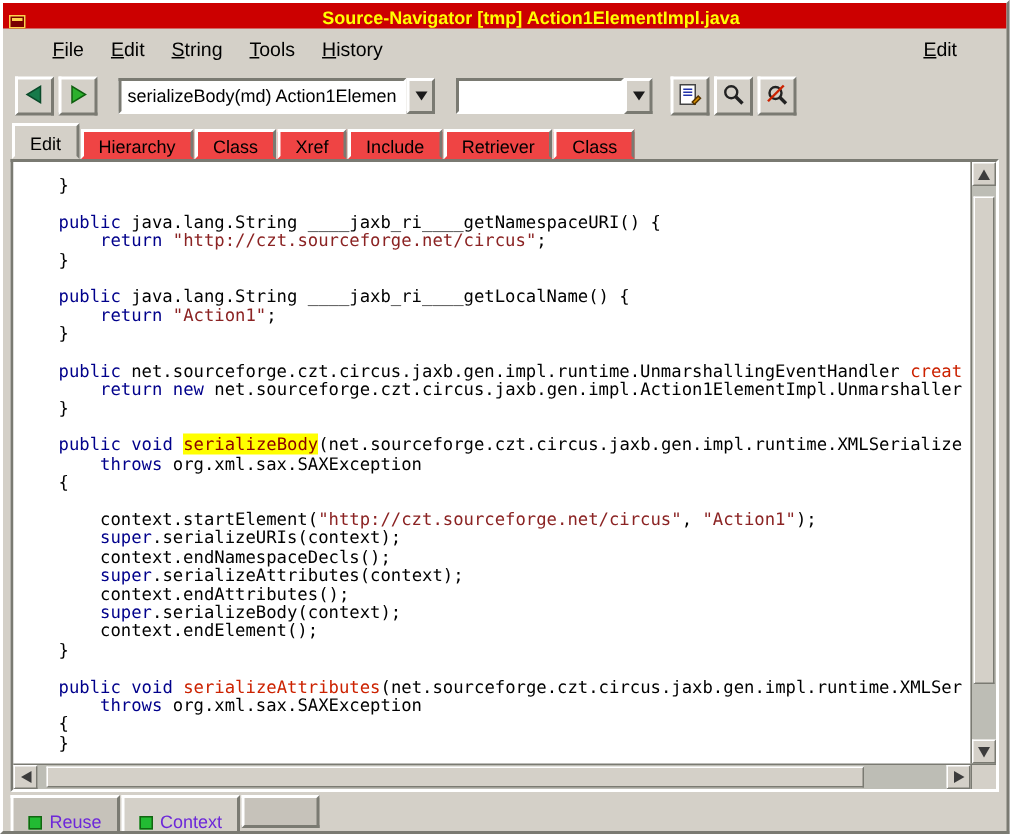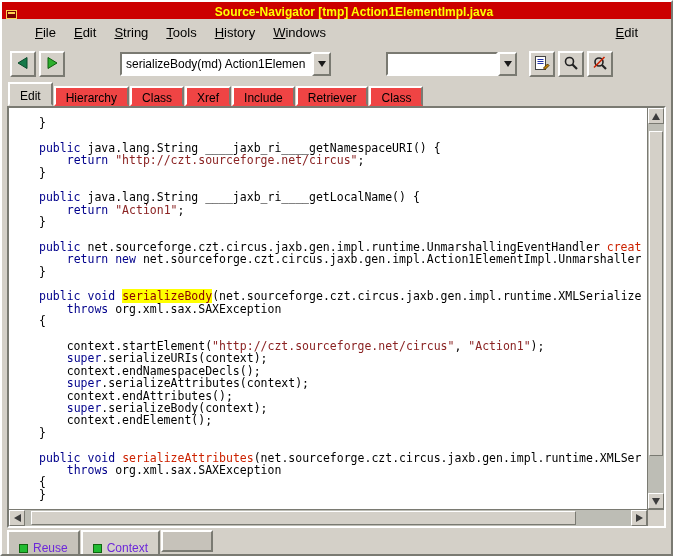--- a/index.html
+++ b/index.html
@@ -35,21 +35,21 @@
   .menu-item::first-letter{text-decoration:underline;}
   .menu-spacer{flex:1;}
 
   
   .toolbar{height:36px;flex:0 0 36px;display:flex;align-items:center;padding:0 8px;gap:3px;}
   .tool-btn{width:26px;height:26px;background:var(--window-bg);
     border:2px solid;border-color:var(--lite) var(--dark) var(--dark) var(--lite);
     display:flex;align-items:center;justify-content:center;padding:0;}
   .combo{display:flex;height:24px;margin-left:11px;}
   .combo-text{background:#fff;border:2px solid;border-color:var(--dark) var(--lite) var(--lite) var(--dark);
-    font-size:12px;display:flex;align-items:center;padding:0 4px;white-space:nowrap;overflow:hidden;color:#000;margin-left:41px;}
+    font-size:12px;display:flex;align-items:center;padding:0 4px;white-space:nowrap;overflow:hidden;color:#000;}
   .combo-text.symbol{width:192px;}
   .combo-text.search{width:112px;}
   .combo-btn{width:19px;background:var(--window-bg);
     border:2px solid;border-color:var(--lite) var(--dark) var(--dark) var(--lite);
     display:flex;align-items:center;justify-content:center;}
   .arrow-down{width:0;height:0;border-left:4px solid transparent;border-right:4px solid transparent;border-top:6px solid #1a1a1a;}
   .toolbar .gap{width:6px;}
 
   
   .tabbar{height:24px;flex:0 0 24px;display:flex;align-items:flex-end;padding:0 0 0 6px;gap:1px;font-size:12px;}
@@ -112,21 +112,20 @@
     <span class="titlebar-icon"></span>
     <span class="title-text">Source-Navigator [tmp] Action1ElementImpl.java</span>
   </div>
 
   <div class="menubar">
     <span class="menu-item">File</span>
     <span class="menu-item">Edit</span>
     <span class="menu-item">String</span>
     <span class="menu-item">Tools</span>
     <span class="menu-item">History</span>
-    <span class="menu-item">Windows</span>
     <span class="menu-spacer"></span>
     <span class="menu-item">Edit</span>
   </div>
 
   <div class="toolbar">
     <button class="tool-btn">
       <span>
         <svg width="14" height="14" viewBox="0 0 14 14">
             <polygon points="11,1.5 11,12.5 2,7" fill="#167a4a" stroke="#0a4a2a"></polygon>
           </svg>

